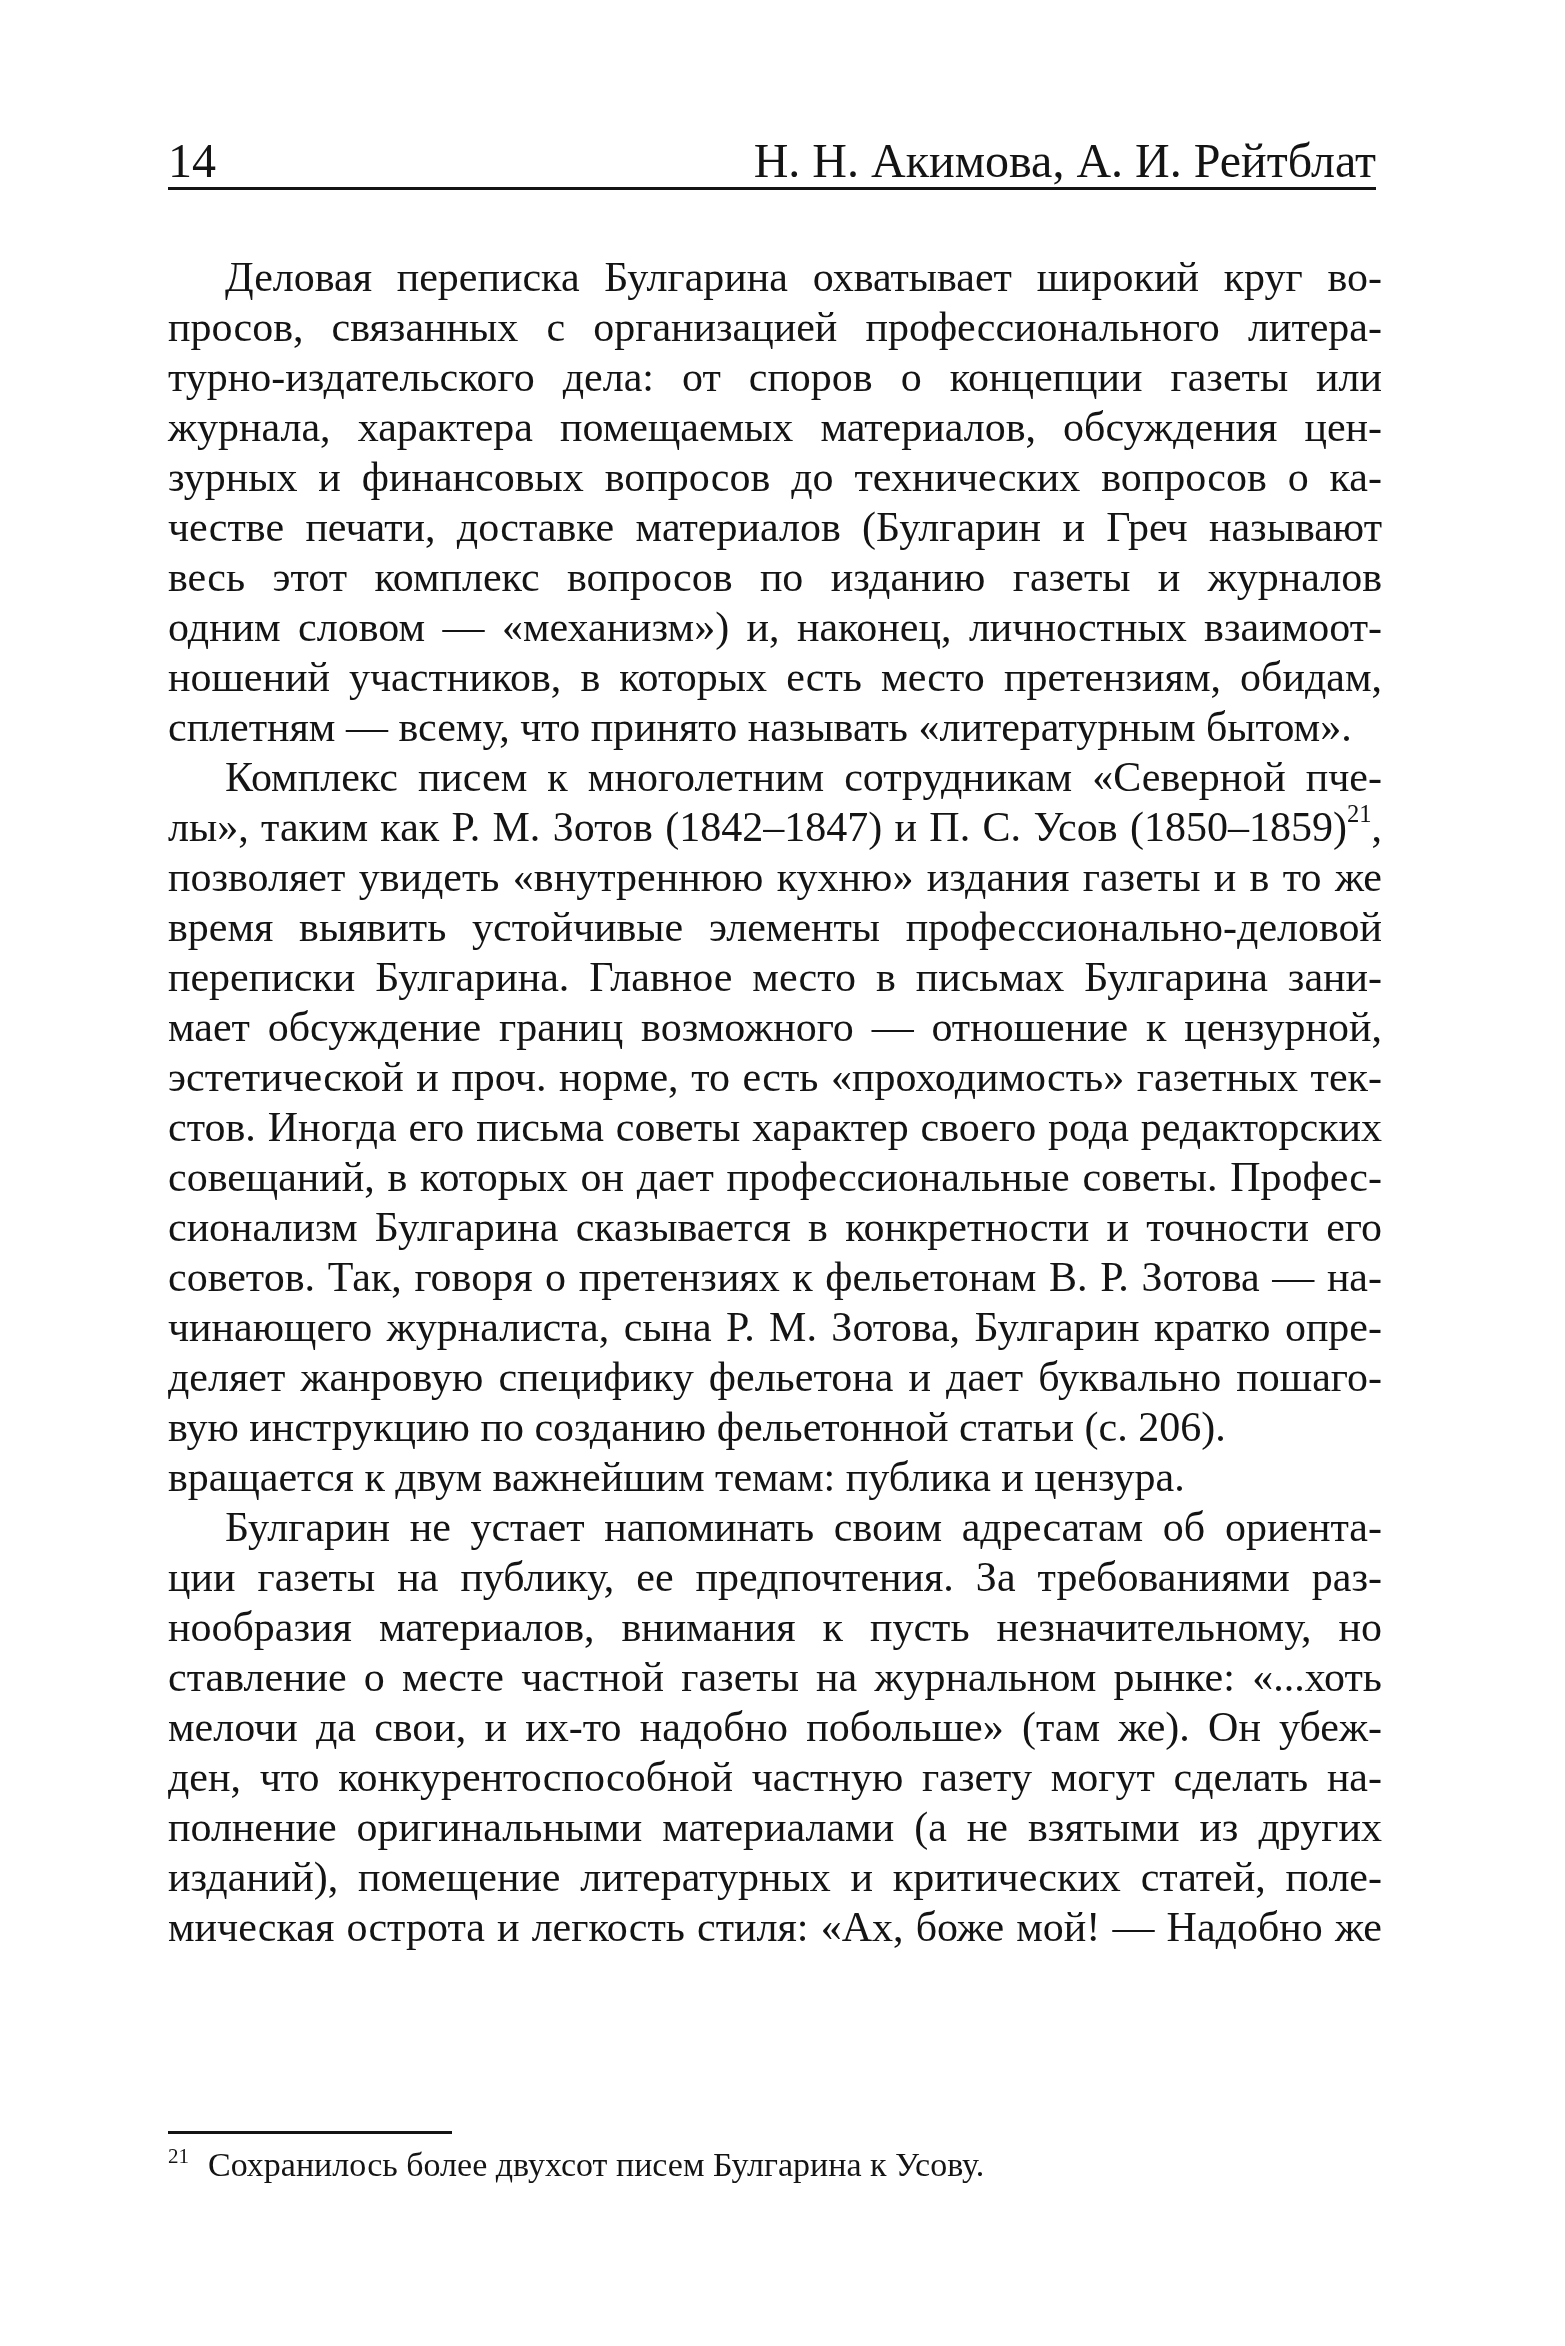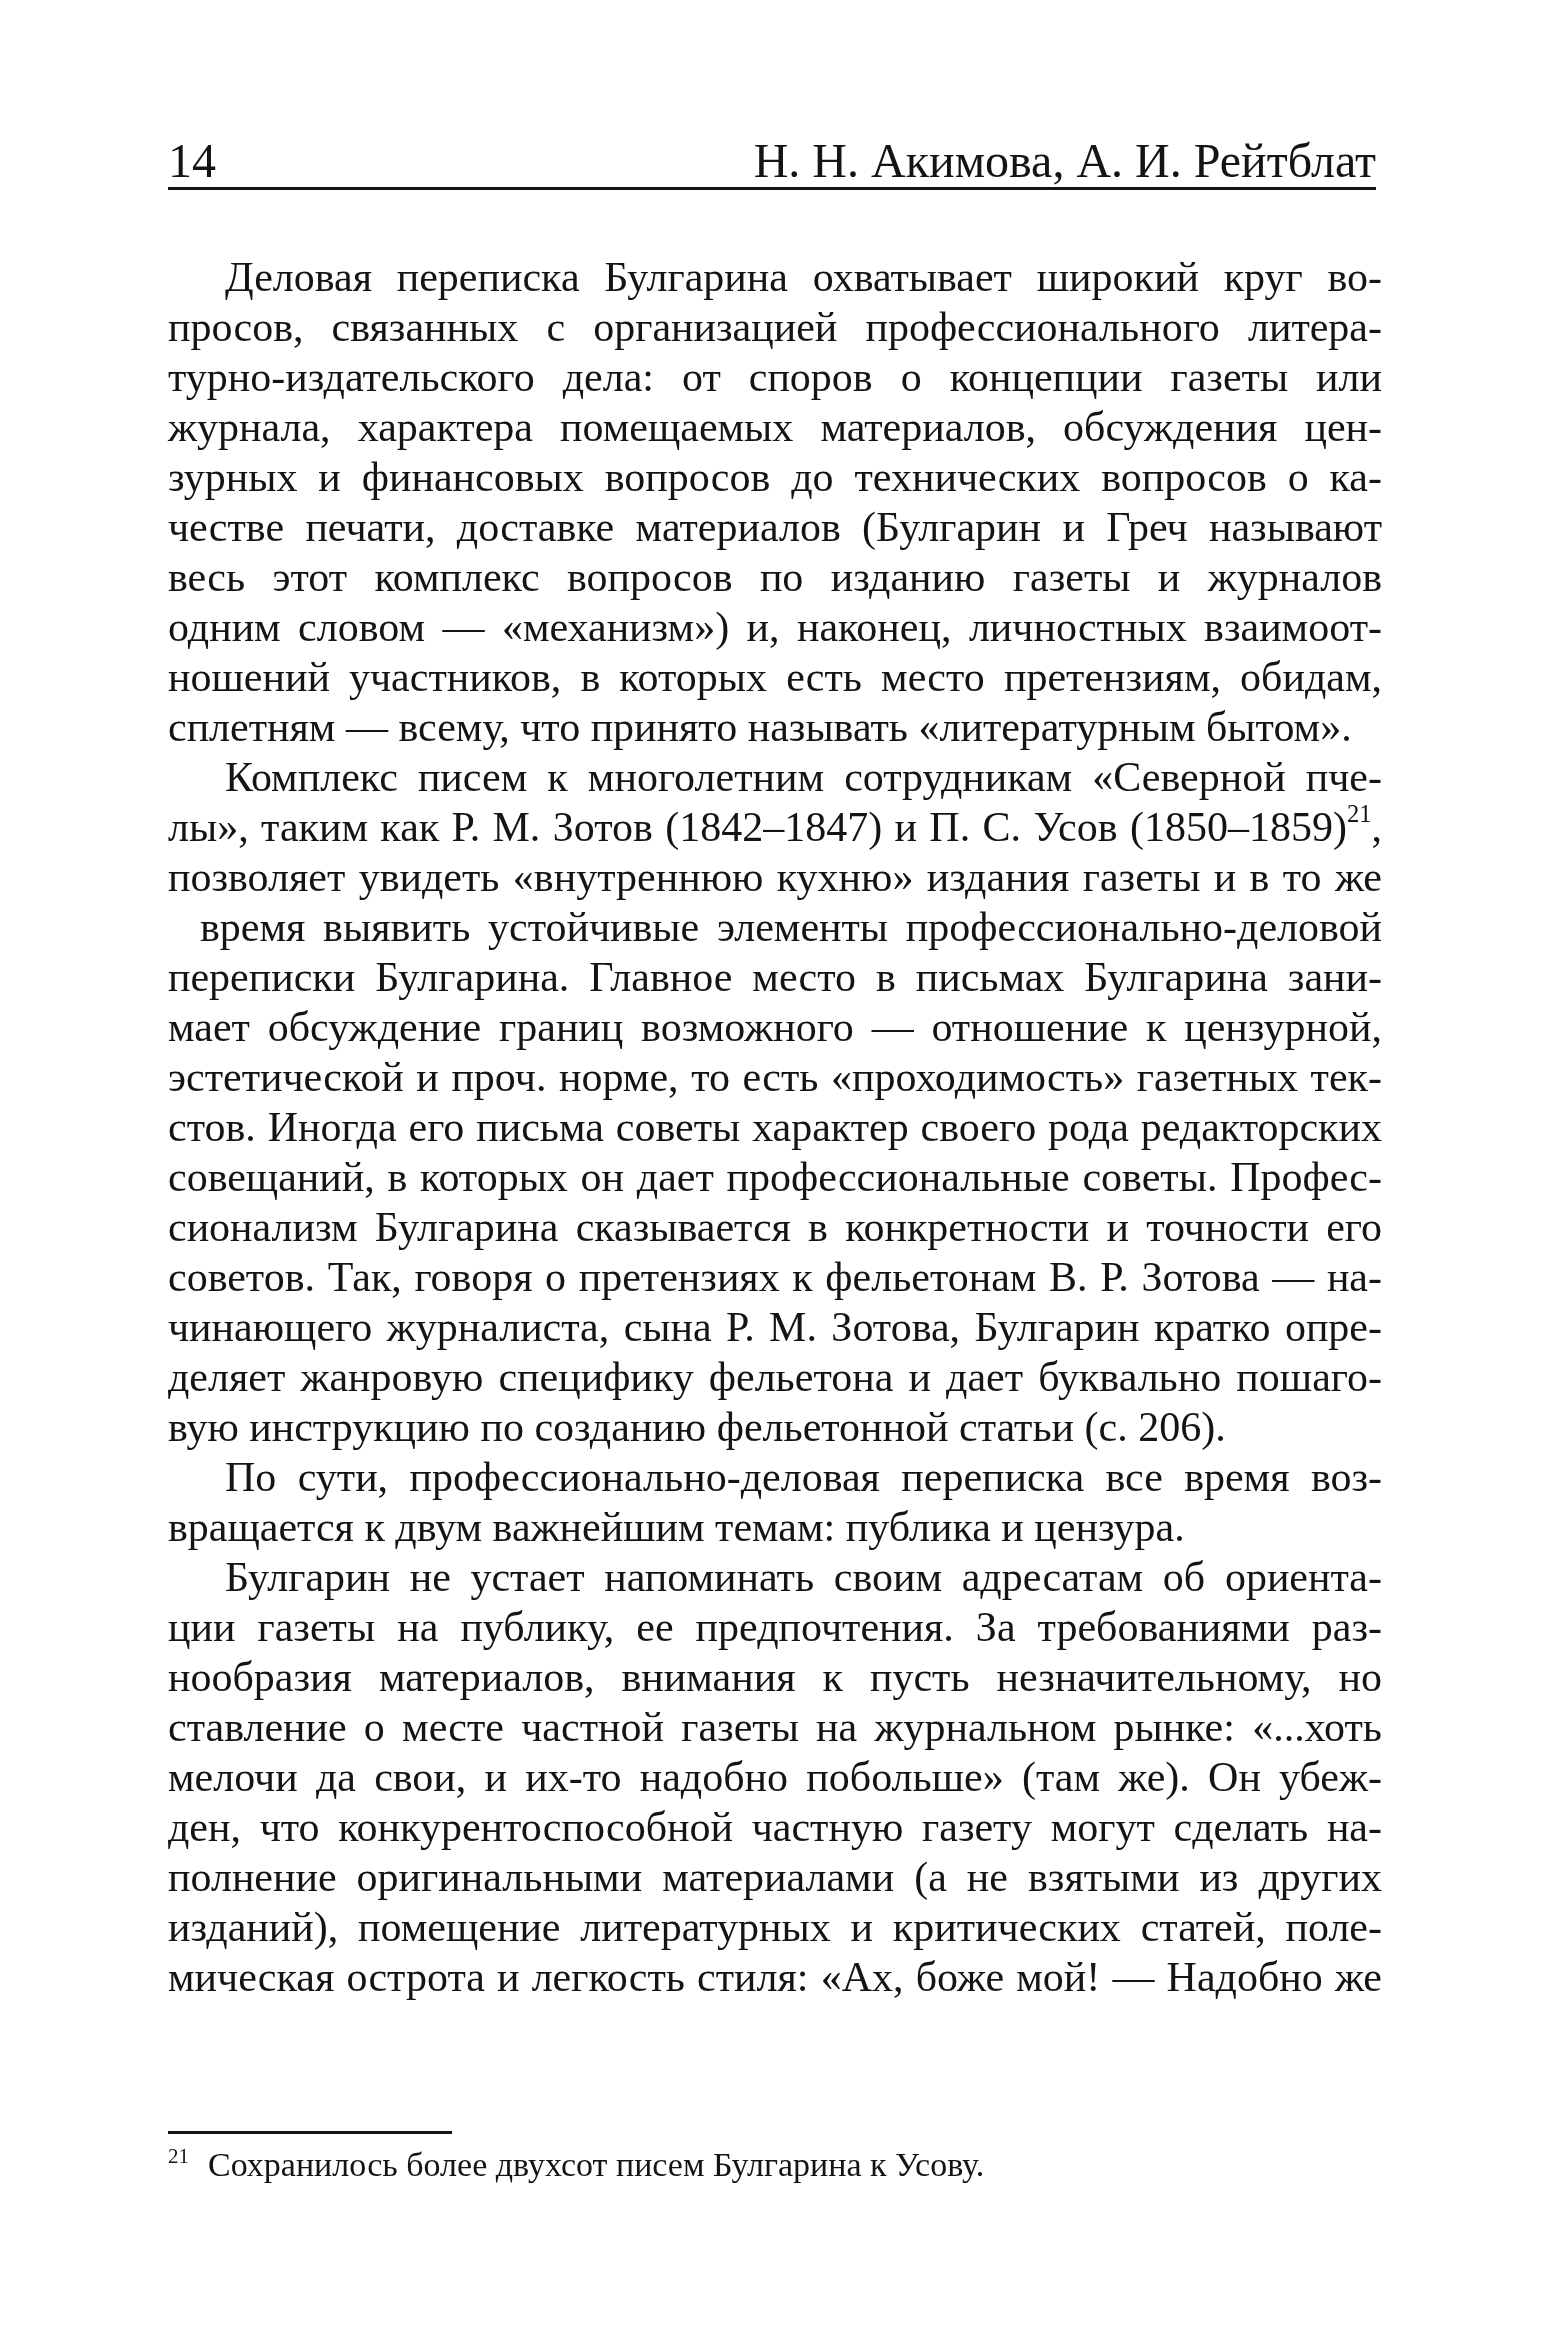--- a/index.html
+++ b/index.html
@@ -117,34 +117,33 @@
       <div class="line" style="word-spacing: 0px;"><span>честве печати, доставке материалов (Булгарин и Греч называют</span></div>
       <div class="line" style="word-spacing: 0px;"><span>весь этот комплекс вопросов по изданию газеты и журналов</span></div>
       <div class="line" style="word-spacing: 0px;"><span>одним словом — «механизм») и, наконец, личностных взаимоот-</span></div>
       <div class="line" style="word-spacing: 0px;"><span>ношений участников, в которых есть место претензиям, обидам,</span></div>
       <div class="line last"><span>сплетням — всему, что принято называть «литературным бытом».</span></div>
     </div>
     <div class="paragraph">
       <div class="line first" style="word-spacing: 0px;"><span>Комплекс писем к многолетним сотрудникам «Северной пче-</span></div>
       <div class="line" style="word-spacing: 0px;"><span>лы», таким как Р. М. Зотов (1842–1847) и П. С. Усов (1850–1859)</span><sup class="fn-ref">21</sup><span>,</span></div>
       <div class="line" style="word-spacing: 0px;"><span>позволяет увидеть «внутреннюю кухню» издания газеты и в то же</span></div>
-      <div class="line" style="word-spacing: 0px; margin-left: 32px;"><span>время выявить устойчивые элементы профессионально-деловой</span></div>
+      <div class="line" style="word-spacing: 0px;"><span>время выявить устойчивые элементы профессионально-деловой</span></div>
       <div class="line" style="word-spacing: 0px;"><span>переписки Булгарина. Главное место в письмах Булгарина зани-</span></div>
       <div class="line" style="word-spacing: 0px;"><span>мает обсуждение границ возможного — отношение к цензурной,</span></div>
       <div class="line" style="word-spacing: 0px;"><span>эстетической и проч. норме, то есть «проходимость» газетных тек-</span></div>
       <div class="line" style="word-spacing: 0px;"><span>стов. Иногда его письма советы характер своего рода редакторских</span></div>
       <div class="line" style="word-spacing: 0px;"><span>совещаний, в которых он дает профессиональные советы. Профес-</span></div>
       <div class="line" style="word-spacing: 0px;"><span>сионализм Булгарина сказывается в конкретности и точности его</span></div>
       <div class="line" style="word-spacing: 0px;"><span>советов. Так, говоря о претензиях к фельетонам В. Р. Зотова — на-</span></div>
       <div class="line" style="word-spacing: 0px;"><span>чинающего журналиста, сына Р. М. Зотова, Булгарин кратко опре-</span></div>
       <div class="line" style="word-spacing: 0px;"><span>деляет жанровую специфику фельетона и дает буквально пошаго-</span></div>
       <div class="line last"><span>вую инструкцию по созданию фельетонной статьи (с. 206).</span></div>
     </div>
     <div class="paragraph">
-      <div class="line first" style="word-spacing: 0px;"><span>По сути, профессионально-деловая переписка все время воз-</span></div>
       <div class="line last"><span>вращается к двум важнейшим темам: публика и цензура.</span></div>
     </div>
     <div class="paragraph">
       <div class="line first" style="word-spacing: 0px;"><span>Булгарин не устает напоминать своим адресатам об ориента-</span></div>
       <div class="line" style="word-spacing: 0px;"><span>ции газеты на публику, ее предпочтения. За требованиями раз-</span></div>
       <div class="line" style="word-spacing: 0px;"><span>нообразия материалов, внимания к пусть незначительному, но</span></div>
       <div class="line" style="word-spacing: 0px;"><span>ставление о месте частной газеты на журнальном рынке: «...хоть</span></div>
       <div class="line" style="word-spacing: 0px;"><span>мелочи да свои, и их-то надобно побольше» (там же). Он убеж-</span></div>
       <div class="line" style="word-spacing: 0px;"><span>ден, что конкурентоспособной частную газету могут сделать на-</span></div>
       <div class="line" style="word-spacing: 0px;"><span>полнение оригинальными материалами (а не взятыми из других</span></div>

